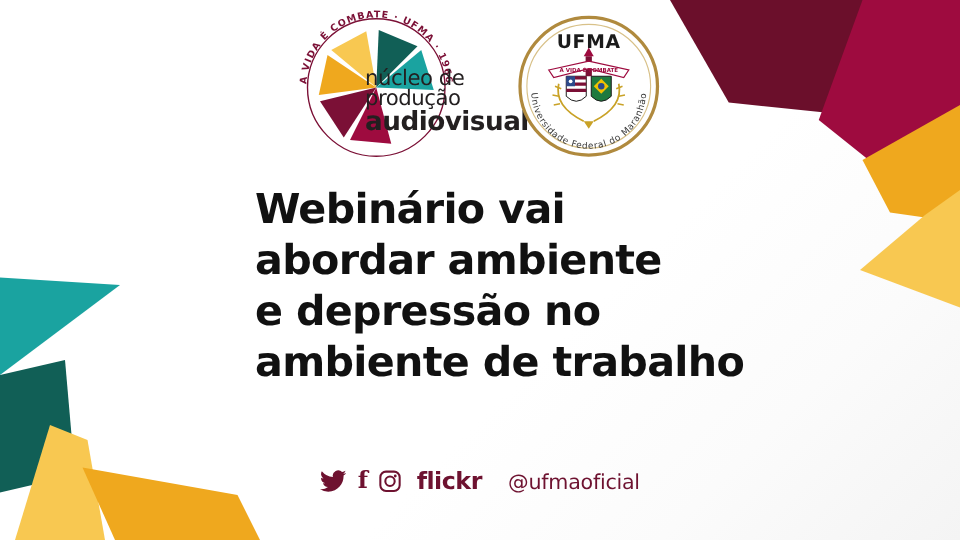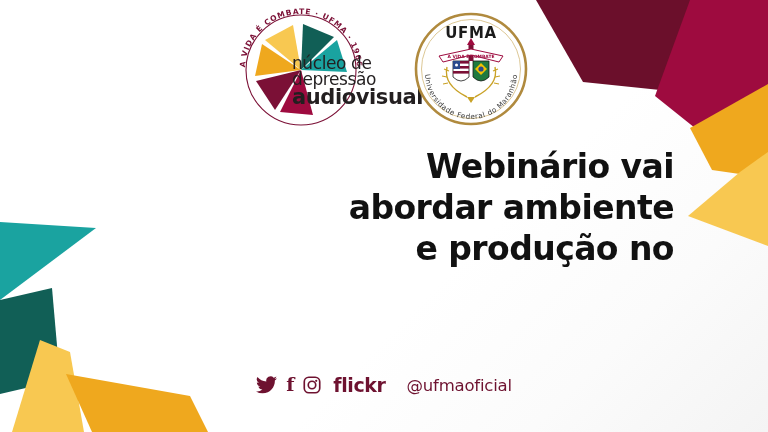--- a/index.html
+++ b/index.html
@@ -30,21 +30,21 @@
   .npa-words .l1,.npa-words .l2{font-size:17px;letter-spacing:-0.4px;}
   .npa-words .l3{font-size:21px;font-weight:bold;letter-spacing:-0.4px;}
 
   .logo-seal{position:relative;width:116px;height:116px;margin-top:3px;}
 
   
   .headline{
     position:absolute;left:204px;top:146px;width:470px;
     font-family:"DejaVu Sans","Liberation Sans",sans-serif;
     font-weight:bold;font-size:33px;line-height:1.245;
-    color:#111111;letter-spacing:-0.55px;text-align:right;
+    color:#111111;letter-spacing:-0.55px;
   }
   .headline .line{display:block;white-space:nowrap;}
 
   
   .social{
     position:absolute;left:0;top:374px;width:768px;
     display:flex;justify-content:center;align-items:center;gap:9px;
     color:#6E1230;
   }
   .social .ico{display:inline-flex;align-items:center;justify-content:center;height:20px;}
@@ -97,21 +97,21 @@
           <path d="M 0,0 L -45,11 L -26,40 Z" fill="#7B1036"></path>
           <path d="M 0,0 L -21,42 L 12,45 Z" fill="#9E0B3F"></path>
         </g>
 
         <text font-family="DejaVu Sans, Liberation Sans, sans-serif" font-size="7.6" font-weight="bold" fill="#7B1036" letter-spacing="0.9">
           <textPath href="#npaArc" startOffset="50%" text-anchor="middle">A VIDA É COMBATE · UFMA · 1966</textPath>
         </text>
       </svg>
       <div class="npa-words">
         <div class="l1">núcleo de</div>
-        <div class="l2">depressão</div>
+        <div class="l2">produção</div>
         <div class="l3">audiovisual</div>
       </div>
     </div>
 
     <div class="logo-seal">
       <svg width="116" height="116" viewBox="0 0 116 116" xmlns="http://www.w3.org/2000/svg">
         <defs>
           <path id="sealArc" d="M 12,62 A 46,46 0 0 0 104,62"></path>
         </defs>
         <circle cx="58" cy="58" r="55" fill="#ffffff" stroke="#B08A3E" stroke-width="2.6"></circle>
@@ -149,21 +149,22 @@
         <text font-family="DejaVu Sans, Liberation Sans, sans-serif" font-size="7.2" fill="#3a3a3a" letter-spacing="0.5">
           <textPath href="#sealArc" startOffset="50%" text-anchor="middle">Universidade Federal do Maranhão</textPath>
         </text>
       </svg>
     </div>
   </div>
 
   <div class="headline">
     <span class="line">Webinário vai</span>
     <span class="line">abordar ambiente</span>
-    <span class="line">e produção no</span>
+    <span class="line">e depressão no</span>
+    <span class="line">ambiente de trabalho</span>
   </div>
 
   <div class="social">
 
     <span class="ico">
       <svg width="21" height="18" viewBox="0 0 24 20" xmlns="http://www.w3.org/2000/svg" aria-hidden="true">
         <path fill="#6E1230" d="M24 2.4a9.6 9.6 0 0 1-2.83.78A4.94 4.94 0 0 0 23.34.38a9.87 9.87 0 0 1-3.13 1.2A4.92 4.92 0 0 0 11.8 6.03 13.97 13.97 0 0 1 1.67.9a4.92 4.92 0 0 0 1.52 6.57A4.9 4.9 0 0 1 .96 6.86v.06a4.92 4.92 0 0 0 3.95 4.83 4.96 4.96 0 0 1-2.22.08 4.93 4.93 0 0 0 4.6 3.42A9.88 9.88 0 0 1 0 17.29a13.94 13.94 0 0 0 7.55 2.21c9.06 0 14.01-7.5 14.01-14.01l-.02-.64A10 10 0 0 0 24 2.4z"></path>
       </svg>
     </span>
 

